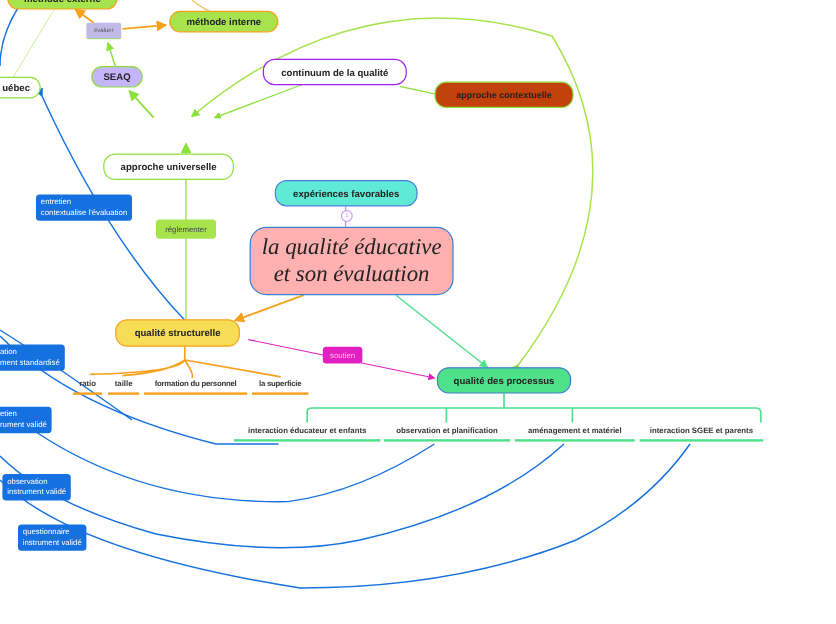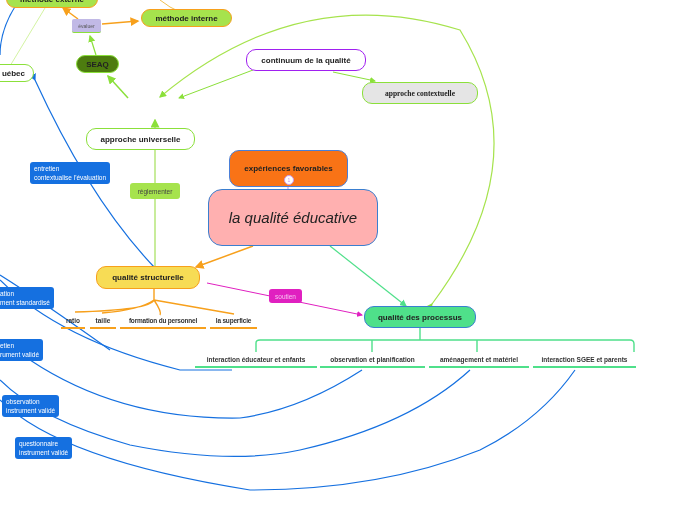--- a/index.html
+++ b/index.html
@@ -6,21 +6,21 @@
   body { width:697px; height:520px; background:#ffffff; position:relative; overflow:hidden;
          font-family:"Liberation Sans", sans-serif; }
   #lines { position:absolute; left:0; top:0; width:697px; height:520px; }
   .node { position:absolute; box-sizing:border-box; display:flex; align-items:center; justify-content:center;
           font-weight:bold; font-size:8px; color:#222; white-space:nowrap;text-align:center; }
   .pill { border-radius:10px; }
   .label { position:absolute; box-sizing:border-box; font-size:6.5px; color:#fff; border-radius:3px;
            padding:2px 4px; line-height:9px; white-space:nowrap; }
   .blue { background:#1570e0; }
   .sub { position:absolute; font-size:6.5px; font-weight:bold; color:#333; white-space:nowrap; text-align:center; }
-  .central { font-family:Liberation Sans, sans-serif; font-style:italic; font-weight:normal; font-size:15px;
+  .central { font-family:Liberation Serif, serif; font-style:italic; font-weight:normal; font-size:19px;
              line-height:22px; flex-direction:column; color:#222; }
 </style>
 </head>
 <body>
 
 <svg id="lines" viewBox="0 0 697 520">
   <defs>
     <marker id="ag" markerWidth="6" markerHeight="6" refX="5" refY="3" orient="auto">
         <path d="M0,0 L6,3 L0,6 z" fill="#8be03a"></path>
       </marker>
@@ -62,30 +62,31 @@
   <path d="M0 280 Q60 340 180 370 Q230 370 232 370" stroke="#1570e0" stroke-width="1.2" fill="none"></path>
   <path d="M30 360 Q120 420 240 418 Q300 410 362 370" stroke="#1570e0" stroke-width="1.2" fill="none"></path>
   <path d="M0 380 Q40 420 130 445 Q230 465 300 450 Q410 425 470 370" stroke="#1570e0" stroke-width="1.2" fill="none"></path>
   <path d="M0 400 Q60 460 250 490 Q380 490 480 450 Q540 420 575 370" stroke="#1570e0" stroke-width="1.2" fill="none"></path>
   <path d="M0 275 Q40 300 110 350" stroke="#1570e0" stroke-width="1.2" fill="none"></path>
 </svg>
 
 <div class="node pill" style="left:6px;top:-10px;width:92px;height:18px;background:#a6e34d;border:1.5px solid #f7a01c;">méthode externe</div>
 <div class="node pill" style="left:141px;top:9px;width:91px;height:18px;background:#a6e34d;border:1.5px solid #f7a01c;">méthode interne</div>
 <div class="node" style="left:72px;top:19px;width:29px;height:14px;background:#c1b9e6;border-bottom:1.5px solid #8be03a;font-size:5px;font-weight:normal;color:#555;border-radius:2px;">évaluer</div>
-<div class="node pill" style="left:76px;top:55px;width:43px;height:18px;background:#4d7c0f;border:1.5px solid #8be03a;">SEAQ</div>
+<div class="node pill" style="left:76px;top:55px;width:43px;height:18px;background:#c4b5fd;border:1.5px solid #8be03a;">SEAQ</div>
 <div class="node pill" style="left:-12px;top:64px;width:46px;height:18px;background:#fff;border:1.5px solid #8be03a;justify-content:flex-end;padding-right:8px;">uébec</div>
-<div class="node pill" style="left:246px;top:49px;width:120px;height:22px;background:#fff;border:1.5px solid #a020f0;">continuum de la qualité</div>
-<div class="node pill" style="left:362px;top:82px;width:116px;height:22px;background:#e5e5e5;border:1.5px solid #8be03a;font-size:7.5px;font-family:Liberation Serif, serif;">approche contextuelle</div>
+<div class="node pill" style="left:219px;top:49px;width:120px;height:22px;background:#fff;border:1.5px solid #a020f0;">continuum de la qualité</div>
+<div class="node pill" style="left:362px;top:68px;width:116px;height:22px;background:#c2410c;border:1.5px solid #8be03a;font-size:7.5px;">approche contextuelle</div>
 <div class="node pill" style="left:86px;top:98px;width:109px;height:22px;background:#fff;border:1.5px solid #8be03a;margin-top:30px;">approche universelle</div>
-<div class="node pill" style="left:229px;top:150px;width:119px;height:37px;background:#f97316;border:1.5px solid #4a7fd8;">expériences favorables</div>
+<div class="node pill" style="left:229px;top:150px;width:119px;height:22px;background:#5eead4;border:1.5px solid #4a7fd8;">expériences favorables</div>
 <div style="position:absolute;left:284px;top:175px;width:8px;height:8px;border:1px solid #c89af0;border-radius:50%;background:#fff;font-size:5px;color:#c89af0;text-align:center;line-height:8px;">1</div>
 
 <div class="node central" style="left:208px;top:189px;width:170px;height:57px;background:#ffb0b0;border:1.5px solid #3a7fd0;border-radius:14px;">
   <span>la qualité éducative</span>
+  <span>et son évaluation</span>
 </div>
 
 <div class="node" style="left:130px;top:183px;width:50px;height:16px;background:#a6e34d;color:#444;font-weight:normal;font-size:6.5px;border-radius:3px;">réglementer</div>
 
 <div class="node pill" style="left:96px;top:266px;width:104px;height:23px;background:#f7dc55;border:1.5px solid #f7a01c;">qualité structurelle</div>
 
 <div class="node" style="left:269px;top:289px;width:33px;height:14px;background:#e020c0;color:#f8c0f0;font-weight:normal;font-size:6.5px;border-radius:3px;">soutien</div>
 
 <div class="node pill" style="left:364px;top:306px;width:112px;height:22px;background:#4fe08a;border:1.5px solid #3a7fd0;">qualité des processus</div>
 

